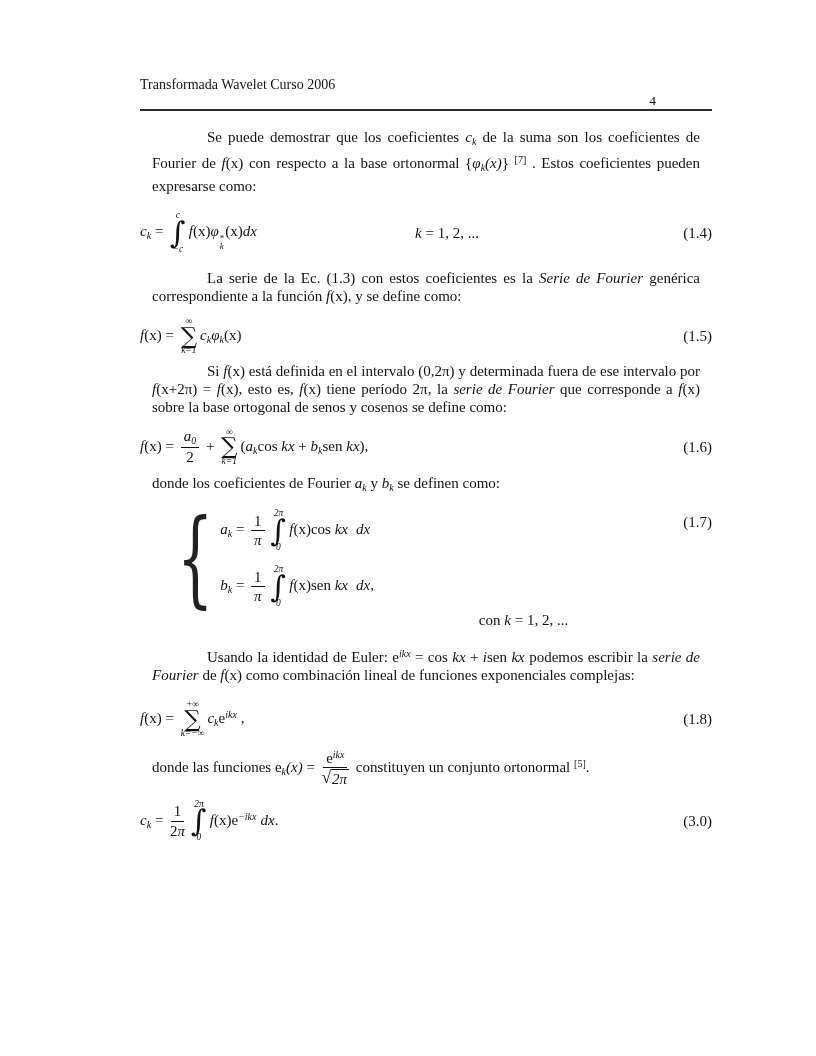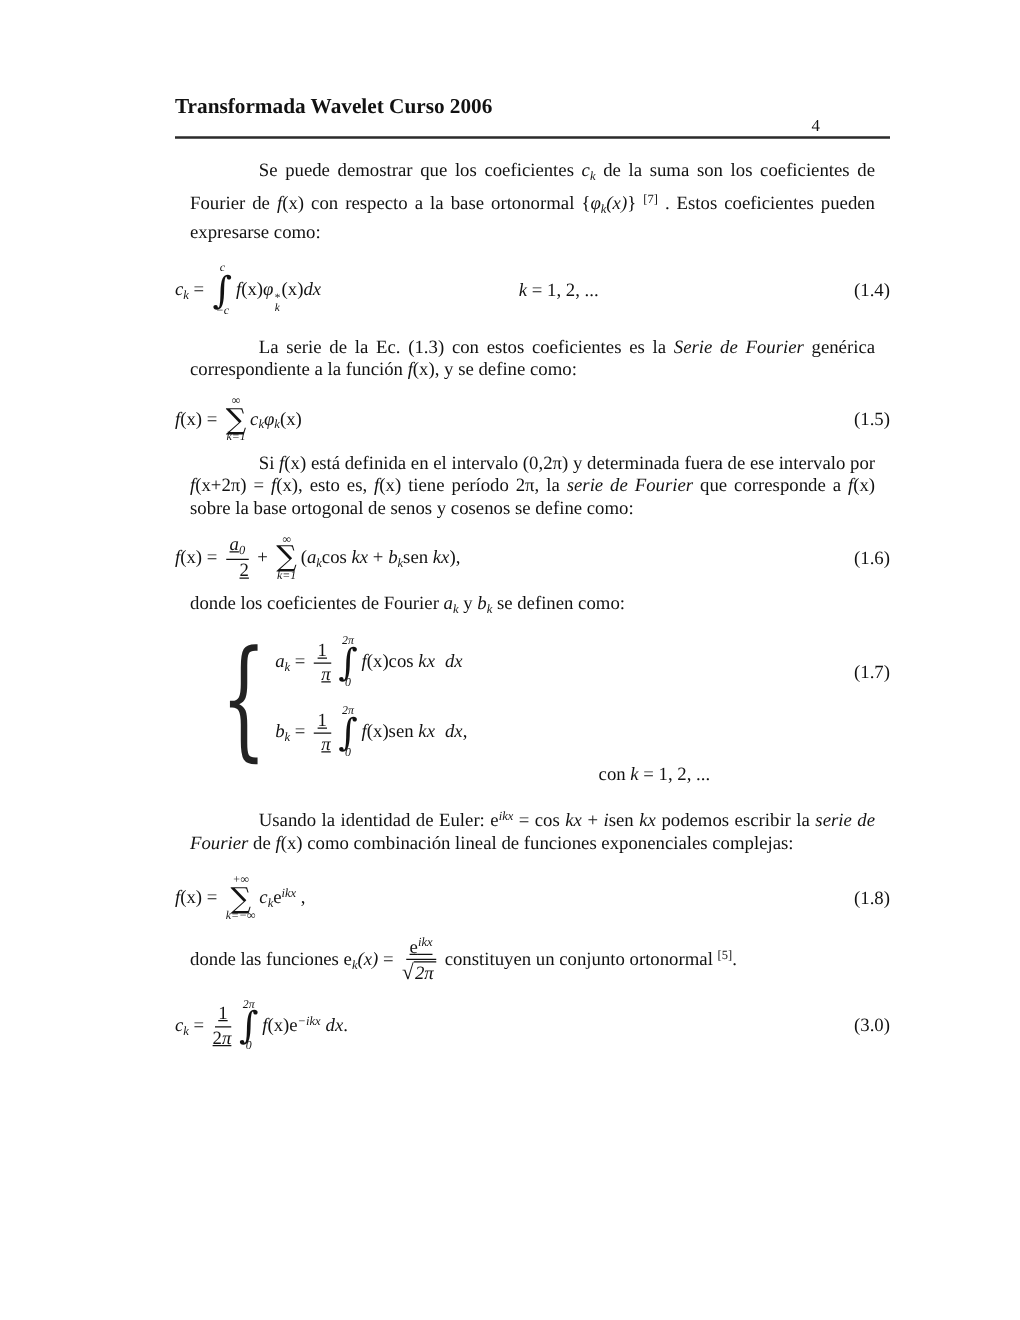--- a/index.html
+++ b/index.html
@@ -3,56 +3,56 @@
 <meta charset="utf-8">
 <style>
   html,body{margin:0;padding:0;background:#fff;}
   .page{
     width:816px;height:1056px;background:#fff;color:#121212;
     font-family:"Liberation Serif","DejaVu Serif",serif;
     font-size:15px;position:relative;box-sizing:border-box;
     padding:76px 104px 0 140px;overflow:hidden;
   }
   
-  .header-title{font-weight:bold;font-size:17px;line-height:18px;}
+  .header-title{font-weight:normal;font-size:14px;line-height:18px;}
   .pageno-row{text-align:right;padding-right:56px;font-size:13.5px;line-height:14px;}
   .header-rule{border-bottom:2px solid #2b2b2b;margin-top:1px;}
   
   .para{text-align:justify;line-height:18px;margin:12px;}
   .indent{text-indent:55px;}
   .i{font-style:italic;}
   .sb{font-size:10px;font-style:italic;vertical-align:-3px;}
   .sp-u{font-size:10px;vertical-align:5px;}
   .sp-i{font-size:10px;font-style:italic;vertical-align:5px;}
   
   .eqrow{position:relative;line-height:1;}
   .eqmain{display:inline-block;}
   .eqside{position:absolute;left:275px;top:50%;transform:translateY(-50%);line-height:18px;}
   .eqnum{position:absolute;right:0;top:50%;transform:translateY(-50%);line-height:18px;}
   .bigop{display:inline-flex;flex-direction:column;align-items:center;vertical-align:middle;margin:0 3px;line-height:1;}
   .lim{font-size:9.5px;font-style:italic;line-height:1;white-space:nowrap;}
   .int-g{font-size:30px;line-height:0.8;font-family:"DejaVu Serif",serif;}
   .sum-g{font-size:23px;line-height:0.85;font-family:"DejaVu Serif",serif;}
-  .frac{display:inline-flex;flex-direction:column;align-items:flex-end;vertical-align:middle;margin:0 3px;line-height:1.1;text-align:center;text-decoration:underline;}
+  .frac{display:inline-flex;flex-direction:column;align-items:center;vertical-align:middle;margin:0 3px;line-height:1.1;text-align:center;}
   .num{border-bottom:1px solid #111;padding:0 3px 1px;}
   .den{padding-top:1px;}
   .stk{display:inline-flex;flex-direction:column;align-items:flex-start;vertical-align:-5px;line-height:1;margin:0 1px;}
   .stk-sup{font-size:9px;line-height:8px;}
   .stk-sub{font-size:9px;font-style:italic;line-height:9px;}
   .sqrt{display:inline-flex;align-items:flex-start;vertical-align:baseline;}
   .sqrt-g{font-size:17px;line-height:1;}
   .rad{border-top:1px solid #111;font-style:italic;padding:1px 2px 0 1px;}
   
   .eq17{position:relative;}
   .brace-row{display:flex;align-items:center;margin-left:22px;}
   .brace{font-size:104px;font-family:"DejaVu Serif",serif;line-height:0.9;display:inline-block;transform:scaleX(0.55);transform-origin:center;margin-right:-8px;font-weight:300;color:#222;}
   .sys{display:flex;flex-direction:column;gap:13px;}
   .eqline{line-height:1;}
   .conk{margin:3px 0 0 195px;line-height:18px;text-align:center;}
-  .eqnum-top{position:absolute;right:0;top:20px;line-height:18px;} .mt6{margin-top:6px;} .mt7{margin-top:7px;} .mt8{margin-top:8px;}
+  .eqnum-top{position:absolute;right:0;top:4px;line-height:18px;} .mt6{margin-top:6px;} .mt7{margin-top:7px;} .mt8{margin-top:8px;}
   .mt10{margin-top:10px;} .mt11{margin-top:11px;} .mt14{margin-top:14px;} .mt15{margin-top:15px;}
   .mt16{margin-top:16px;} .mt17{margin-top:17px;}
 </style>
 </head>
 <body>
 
 <div class="page">
 
   <div class="header">
     <div class="header-title">Transformada Wavelet Curso 2006</div>

